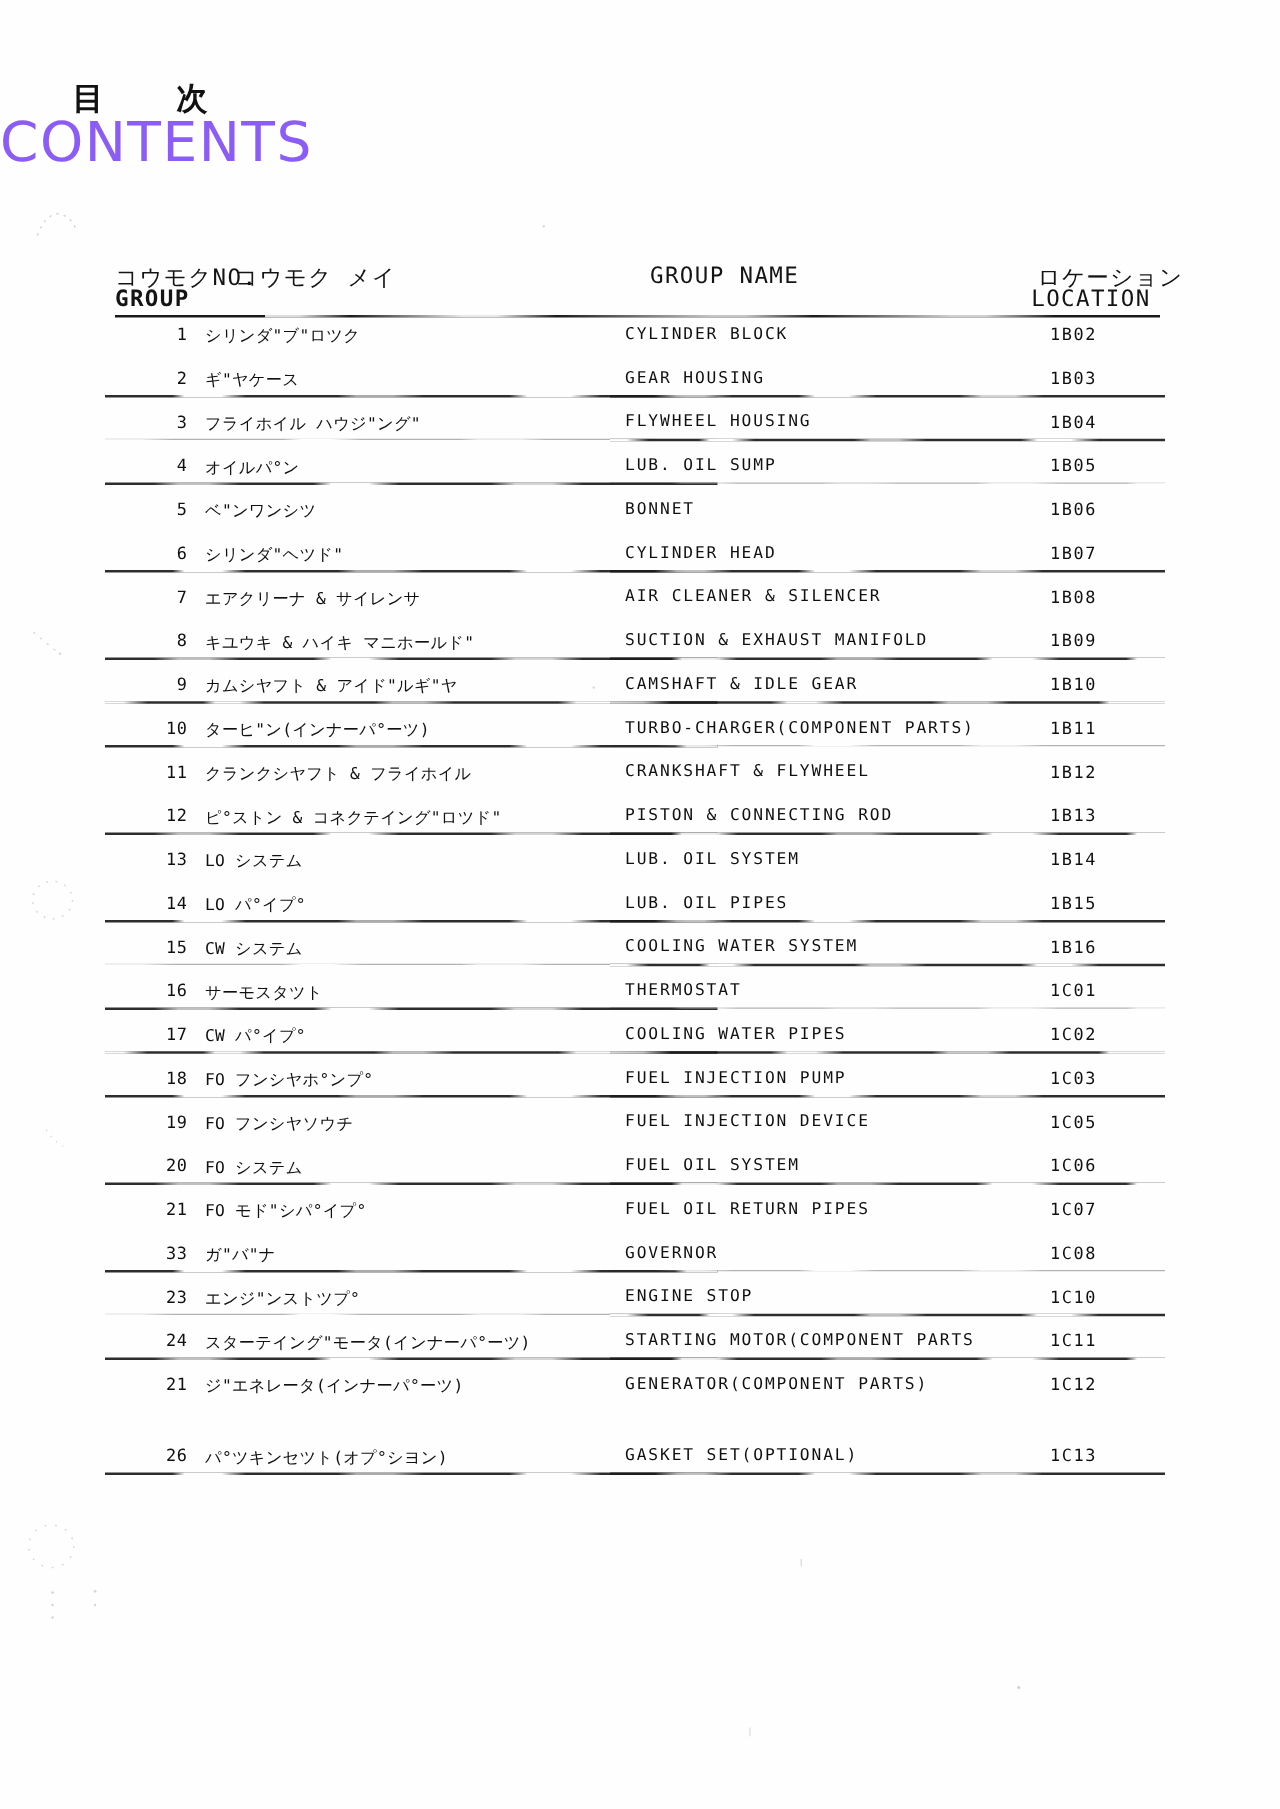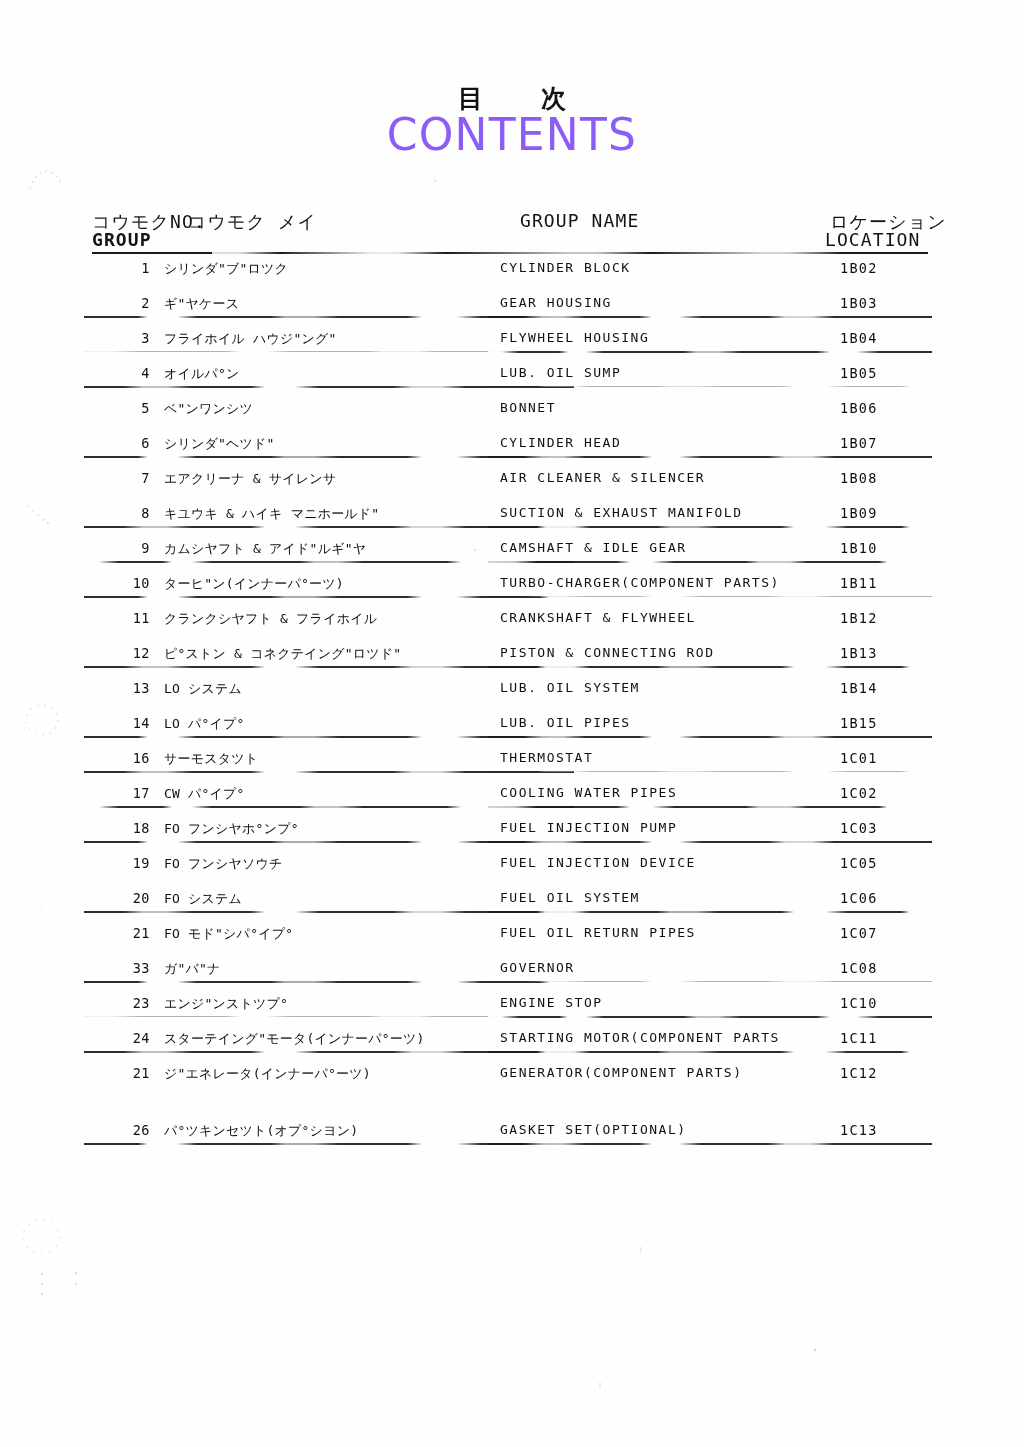--- a/index.html
+++ b/index.html
@@ -29,22 +29,22 @@
     pointer-events: none;
     opacity: .40;
   }
   .speckle svg { display: block; }
 
   
   #title-block {
     position: absolute;
     left: 0;
     right: 0;
-    top: 86px;
-    text-align: center;
+    top: 66px;
+    text-align: left;
   }
   #title-jp {
     font-family: "DejaVu Sans", sans-serif;
     font-size: 25px;
     letter-spacing: 58px;
     padding-left: 58px;
     line-height: 1;
     font-weight: 600;
     color: #111;
   }
@@ -376,20 +376,28 @@
         </div>
         <div class="row">
           <div class="rule r-left p2"></div>
           <div class="rule r-right p4"></div>
           <div class="c c-num">14</div>
           <div class="c c-jp">LO パ°イプ°</div>
           <div class="c c-en">LUB. OIL PIPES</div>
           <div class="c c-loc">1B15</div>
         </div>
         <div class="row">
+          <div class="rule r-left p3 faint"></div>
+          <div class="rule r-right p1"></div>
+          <div class="c c-num">15</div>
+          <div class="c c-jp">CW システム</div>
+          <div class="c c-en">COOLING WATER SYSTEM</div>
+          <div class="c c-loc">1B16</div>
+        </div>
+        <div class="row">
           <div class="rule r-left p4"></div>
           <div class="rule r-right p2 faint"></div>
           <div class="c c-num">16</div>
           <div class="c c-jp">サーモスタツト</div>
           <div class="c c-en">THERMOSTAT</div>
           <div class="c c-loc">1C01</div>
         </div>
         <div class="row">
           <div class="rule r-left p1"></div>
           <div class="rule r-right p3"></div>

